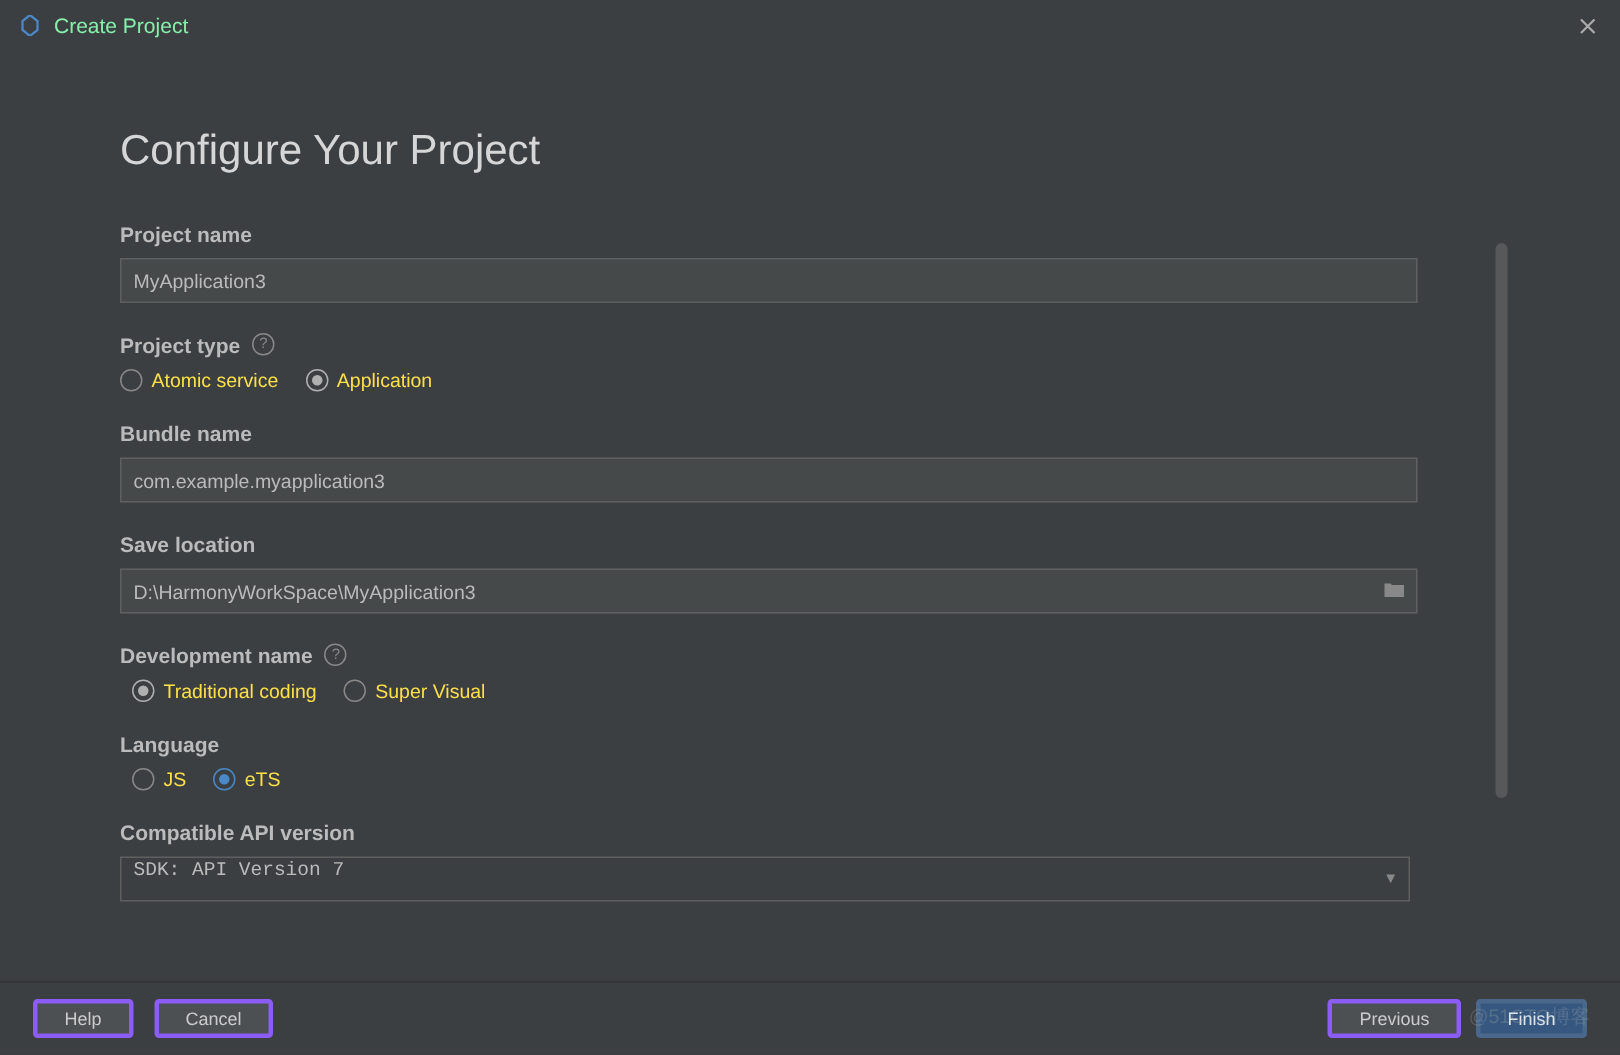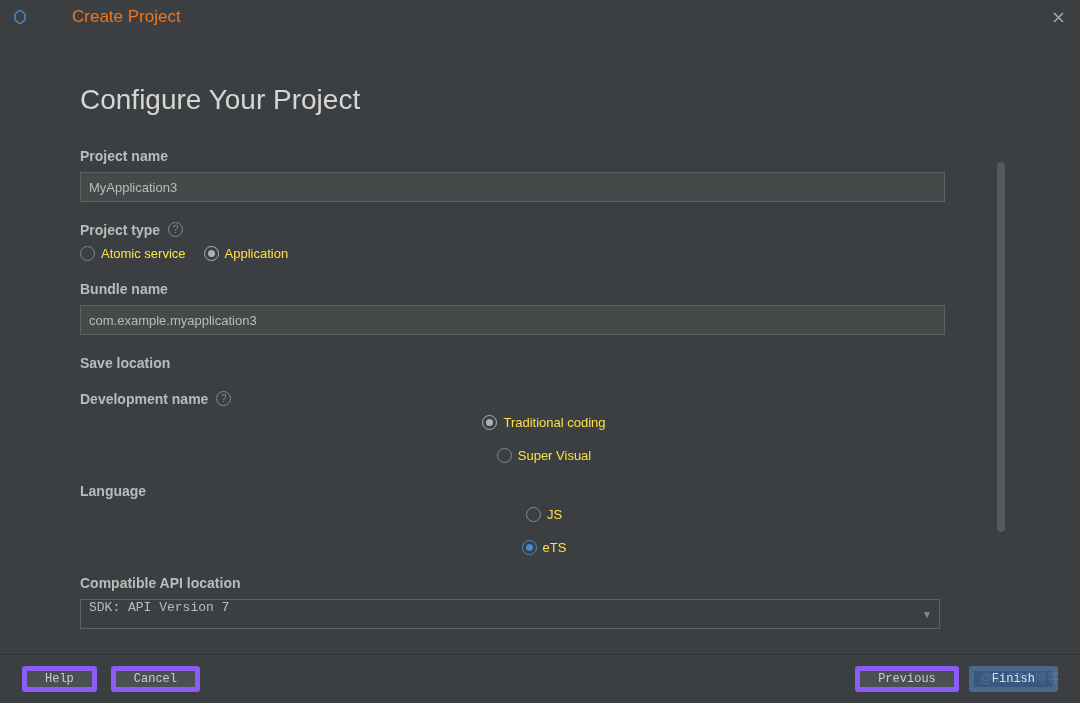--- a/index.html
+++ b/index.html
@@ -25,23 +25,22 @@
     }
     .titlebar-icon {
       width: 16px;
       height: 16px;
       margin-right: 8px;
       display: flex;
       align-items: center;
       justify-content: center;
     }
     .titlebar-title {
-      font-size: 17px;
-      color: #f97316;
-      margin-left: 36px;
+      font-size: 14px;
+      color: #86efac;
     }
     .titlebar-close {
       margin-left: auto;
       color: #aaaaaa;
       font-size: 14px;
       cursor: pointer;
       width: 20px;
       height: 20px;
       display: flex;
       align-items: center;
@@ -201,24 +200,24 @@
       display: flex;
       align-items: center;
       padding: 0 22px;
       border-top: 1px solid #333333;
       background: #3c3f41;
     }
     .btn {
       height: 26px;
       padding: 0 18px;
       background: #4c5052;
-      border: 5px solid #8b5cf6;
+      border: 3px solid #8b5cf6;
       color: #cccccc;
       font-size: 12px;
-      font-family: Liberation Mono, monospace;
+      font-family: Liberation Sans, sans-serif;
       cursor: pointer;
       border-radius: 3px;
     }
     .btn-primary {
       background: #365880;
       border-color: #4a688c;
       color: #dde4ec;
     }
     .footer-left {
       display: flex;
@@ -232,21 +231,20 @@
     .watermark {
       position: absolute;
       bottom: 16px;
       right: 20px;
       color: rgba(180,180,180,0.25);
       font-size: 13px;
       pointer-events: none;
     }
     .indent-left {
       margin-left: 8px;
-      flex-direction: column;
     }
   </style>
 </head>
 <body>
 
 <div class="titlebar">
   <span class="titlebar-icon">
     <svg width="14" height="14" viewBox="0 0 14 14">
         <path d="M7 0 L12 4 L12 10 L7 14 L2 10 L2 4 Z" fill="none" stroke="#4a88c7" stroke-width="1.5"></path>
       </svg>
@@ -284,20 +282,28 @@
     </div>
   </div>
 
   <div class="form-group">
     <label class="form-label">Bundle name</label>
     <input type="text" class="text-input" value="com.example.myapplication3" style="">
   </div>
 
   <div class="form-group">
     <label class="form-label">Save location</label>
+    <div class="input-with-icon">
+      <input type="text" class="text-input" value="D:\HarmonyWorkSpace\MyApplication3" style="">
+      <span class="folder-icon">
+        <svg width="15" height="12" viewBox="0 0 15 12">
+            <path d="M1 2 L5 2 L6 3 L14 3 L14 11 L1 11 Z" fill="#888"></path>
+          </svg>
+      </span>
+    </div>
   </div>
 
   <div class="form-group">
     <div class="label-row">
       <span class="form-label" style="margin-bottom:0">Development name</span>
       <span class="help-icon">?</span>
     </div>
     <div class="radio-row indent-left">
       <div class="radio-option">
         <span class="radio-circle selected indented"></span>
@@ -318,21 +324,21 @@
         <span>JS</span>
       </div>
       <div class="radio-option">
         <span class="radio-circle selected"></span>
         <span>eTS</span>
       </div>
     </div>
   </div>
 
   <div class="form-group">
-    <label class="form-label">Compatible API location</label>
+    <label class="form-label">Compatible API version</label>
     <div class="select-wrap">
       <div class="select-input">
         <span>SDK: API Version 7</span>
       </div>
       <span class="select-arrow">▼</span>
     </div>
   </div>
 
   <div class="scrollbar-track">
     <div class="scrollbar-thumb"></div>

